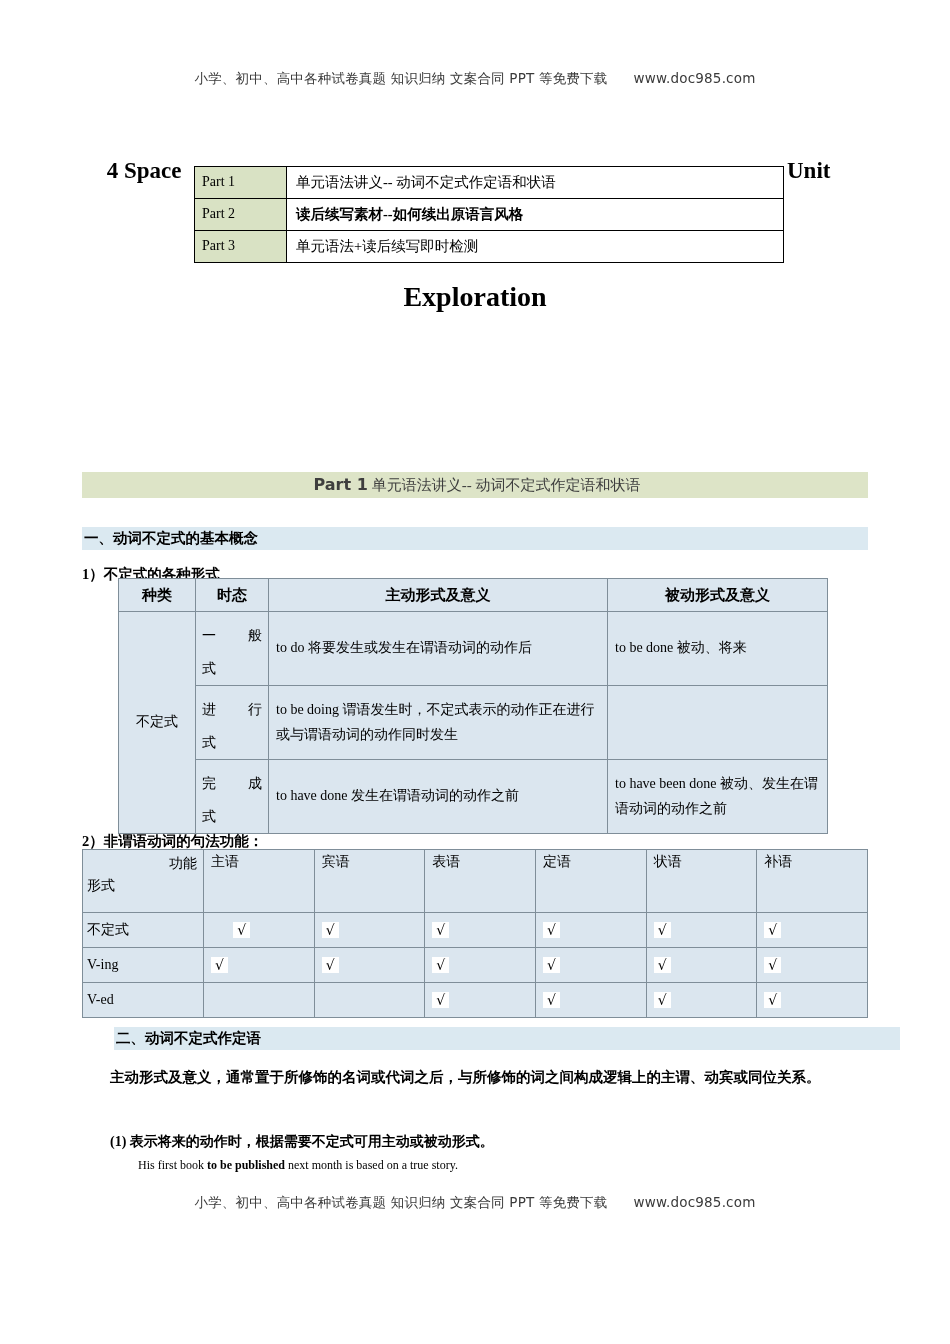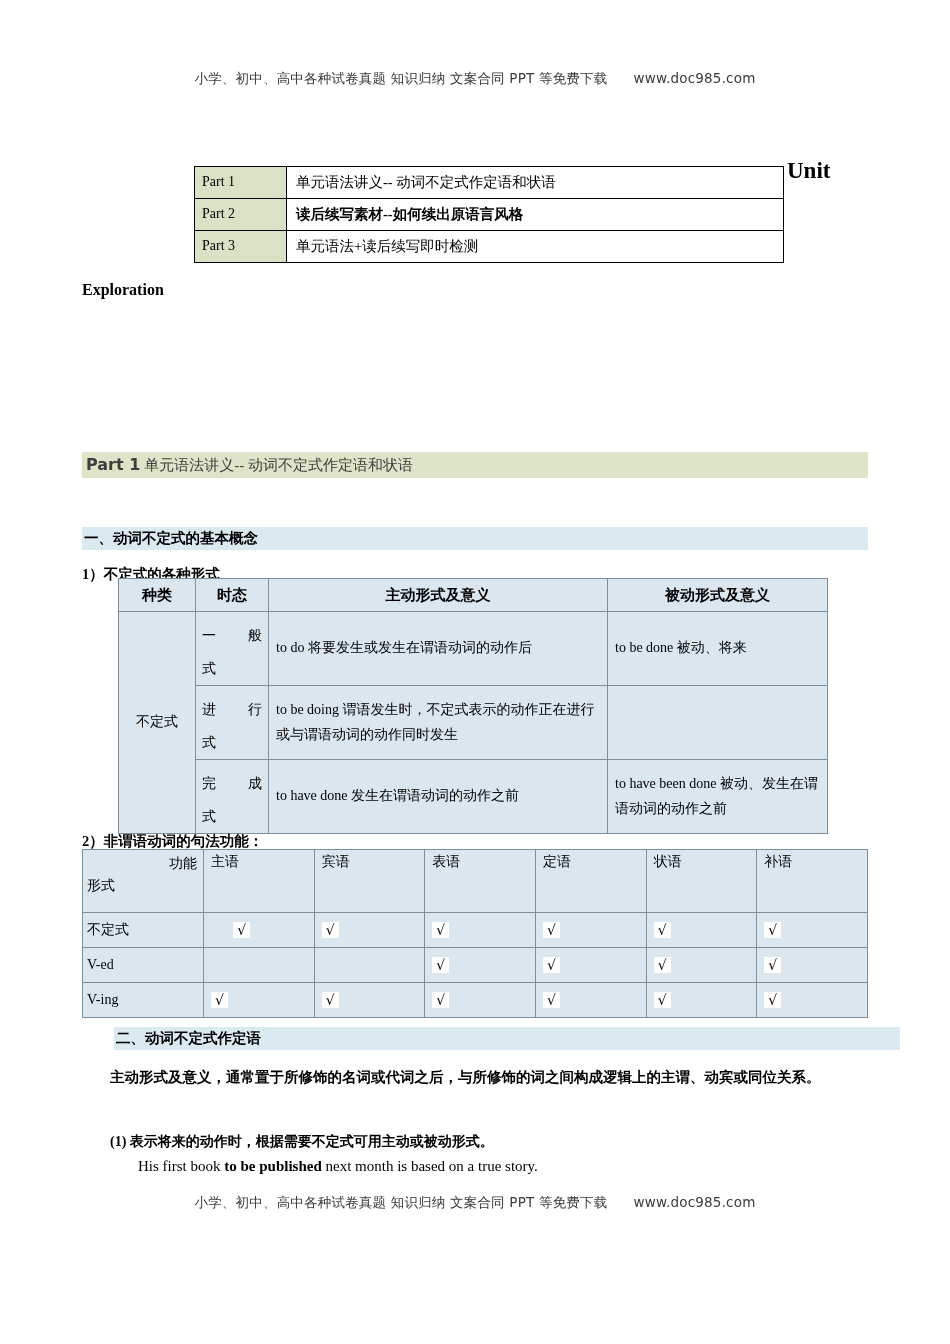--- a/index.html
+++ b/index.html
@@ -67,23 +67,23 @@
     font-weight: bold;
     font-size: 23px;
     line-height: 46px;
     white-space: nowrap;
   }
   .title-center-bottom {
     position: absolute;
     left: 0;
     top: 133px;
     width: 786px;
-    text-align: left;
-    font-weight: bold;
-    font-size: 16px;
+    text-align: center;
+    font-weight: bold;
+    font-size: 28px;
     white-space: nowrap;
   }
 
   
   .parts-table {
     position: absolute;
     left: 112px;
     top: 18px;
     width: 590px;
     border-collapse: collapse;
@@ -127,21 +127,21 @@
     font-weight: bold;
     font-size: 16px;
     color: #3e3e3e;
   }
   .part-banner .banner-text {
     font-family: "Liberation Serif", serif;
     font-size: 15px;
     color: #3e3e3e;
     padding-left: 4px;
   }
-  #part1-banner { top: 452px; }
+  #part1-banner { top: 472px; text-align: center; }
 
   
   .blue-heading {
     position: absolute;
     left: 82px;
     width: 786px;
     height: 23px;
     background: #dbe9f1;
     line-height: 23px;
     font-weight: bold;
@@ -262,38 +262,39 @@
     line-height: 1.95;
     text-align: justify;
   }
   #para-1 { top: 1063px; text-indent: 28px; }
   #para-2 { top: 1128px; text-indent: 28px; font-size: 14px; }
   .example-line {
     position: absolute;
     left: 82px;
     top: 1158px;
     width: 786px;
-    font-size: 15px;
+    font-size: 12px;
     padding-left: 56px;
     box-sizing: border-box;
     white-space: nowrap;
   }
   .example-line b { font-weight: bold; }
 </style>
 </head>
 <body>
 
 <div class="page">
 
   <div class="watermark" id="header-watermark">
     <span>小学、初中、高中各种试卷真题 知识归纳 文案合同 PPT 等免费下载</span><span class="wm-gap"></span><span class="wm-url">www.doc985.com</span>
   </div>
 
   <div class="title-block">
     <div class="title-left">
+      <div class="t-en">4 Space</div>
     </div>
 
     <table class="parts-table">
       <tbody>
         <tr>
           <td class="part-key">Part 1</td>
           <td class="part-val">单元语法讲义-- 动词不定式作定语和状语</td>
         </tr>
         <tr>
           <td class="part-key">Part 2</td>
@@ -386,58 +387,58 @@
           </td>
         <td>
             <span class="check-wrap left"><span class="check">√</span></span>
           </td>
         <td>
             <span class="check-wrap left"><span class="check">√</span></span>
           </td>
       </tr>
 
       <tr>
+        <td class="row-label">V-ing</td>
+        <td>
+            <span class="check-wrap left"><span class="check">√</span></span>
+          </td>
+        <td>
+            <span class="check-wrap left"><span class="check">√</span></span>
+          </td>
+        <td>
+            <span class="check-wrap left"><span class="check">√</span></span>
+          </td>
+        <td>
+            <span class="check-wrap left"><span class="check">√</span></span>
+          </td>
+        <td>
+            <span class="check-wrap left"><span class="check">√</span></span>
+          </td>
+        <td>
+            <span class="check-wrap left"><span class="check">√</span></span>
+          </td>
+      </tr>
+
+      <tr>
         <td class="row-label">V-ed</td>
         <td><span class="check-empty"></span></td>
         <td><span class="check-empty"></span></td>
         <td>
             <span class="check-wrap left"><span class="check">√</span></span>
           </td>
         <td>
             <span class="check-wrap left"><span class="check">√</span></span>
           </td>
         <td>
             <span class="check-wrap left"><span class="check">√</span></span>
           </td>
         <td>
             <span class="check-wrap left"><span class="check">√</span></span>
           </td>
       </tr>
-
-      <tr>
-        <td class="row-label">V-ing</td>
-        <td>
-            <span class="check-wrap left"><span class="check">√</span></span>
-          </td>
-        <td>
-            <span class="check-wrap left"><span class="check">√</span></span>
-          </td>
-        <td>
-            <span class="check-wrap left"><span class="check">√</span></span>
-          </td>
-        <td>
-            <span class="check-wrap left"><span class="check">√</span></span>
-          </td>
-        <td>
-            <span class="check-wrap left"><span class="check">√</span></span>
-          </td>
-        <td>
-            <span class="check-wrap left"><span class="check">√</span></span>
-          </td>
-      </tr>
     </tbody>
   </table>
 
   <div class="blue-heading" id="heading-2">二、动词不定式作定语</div>
   <div class="body-par" id="para-1">主动形式及意义，通常置于所修饰的名词或代词之后，与所修饰的词之间构成逻辑上的主谓、动宾或同位关系。</div>
   <div class="body-par" id="para-2">(1) 表示将来的动作时，根据需要不定式可用主动或被动形式。</div>
 
   <div class="example-line">
     <span>His first book </span><b>to be published</b><span> next month is based on a true story.</span>
   </div>

